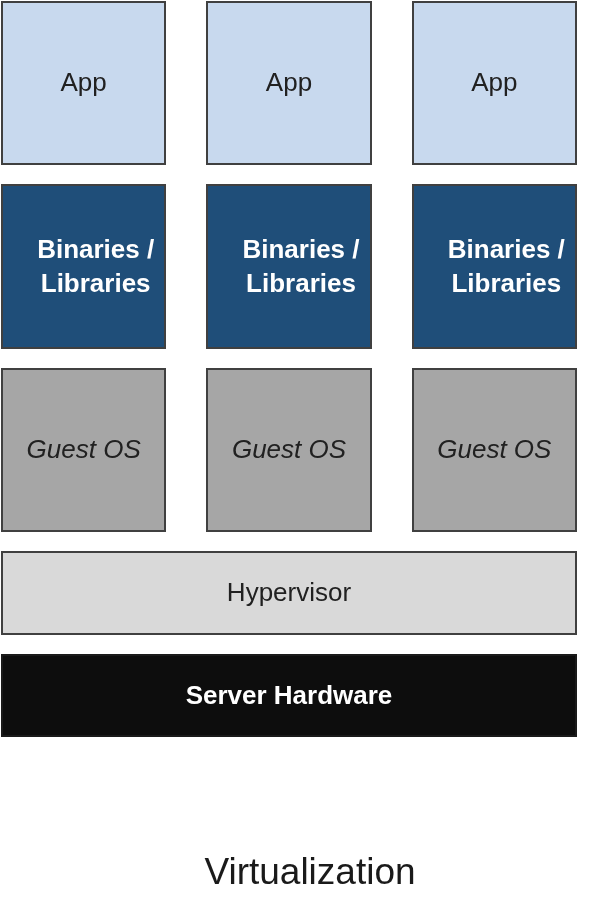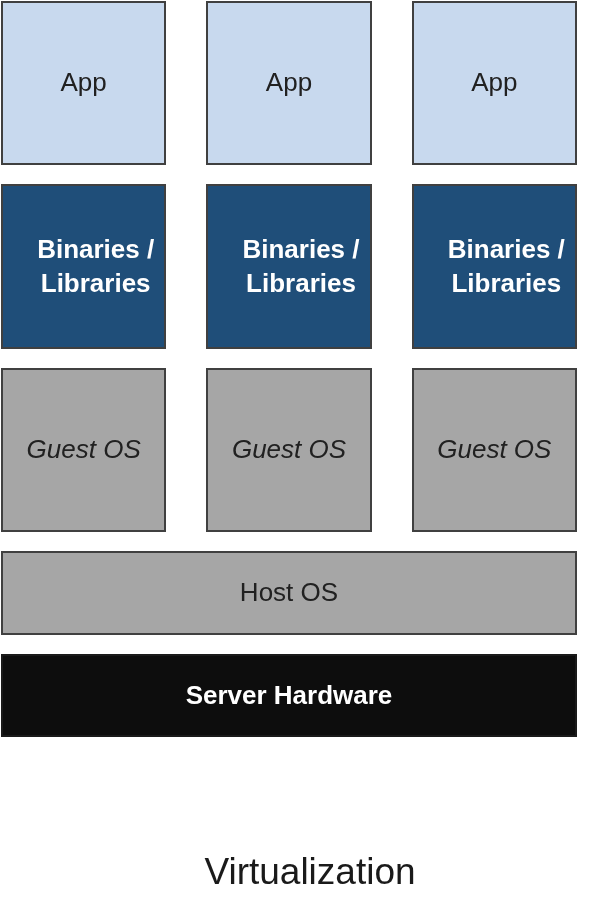--- a/index.html
+++ b/index.html
@@ -75,19 +75,19 @@
     <div class="box app">App</div>
 
     <div class="box binaries">Binaries / Libraries</div>
     <div class="box binaries">Binaries / Libraries</div>
     <div class="box binaries">Binaries / Libraries</div>
 
     <div class="box guest">Guest OS</div>
     <div class="box guest">Guest OS</div>
     <div class="box guest">Guest OS</div>
 
-    <div class="box host full">Host OS</div>
+    <div class="box hypervisor full">Hypervisor</div>
     <div class="box server full">Server Hardware</div>
 
   </div>
 </div>
 
 <div class="caption">Virtualization</div>
 
 </body></html>

